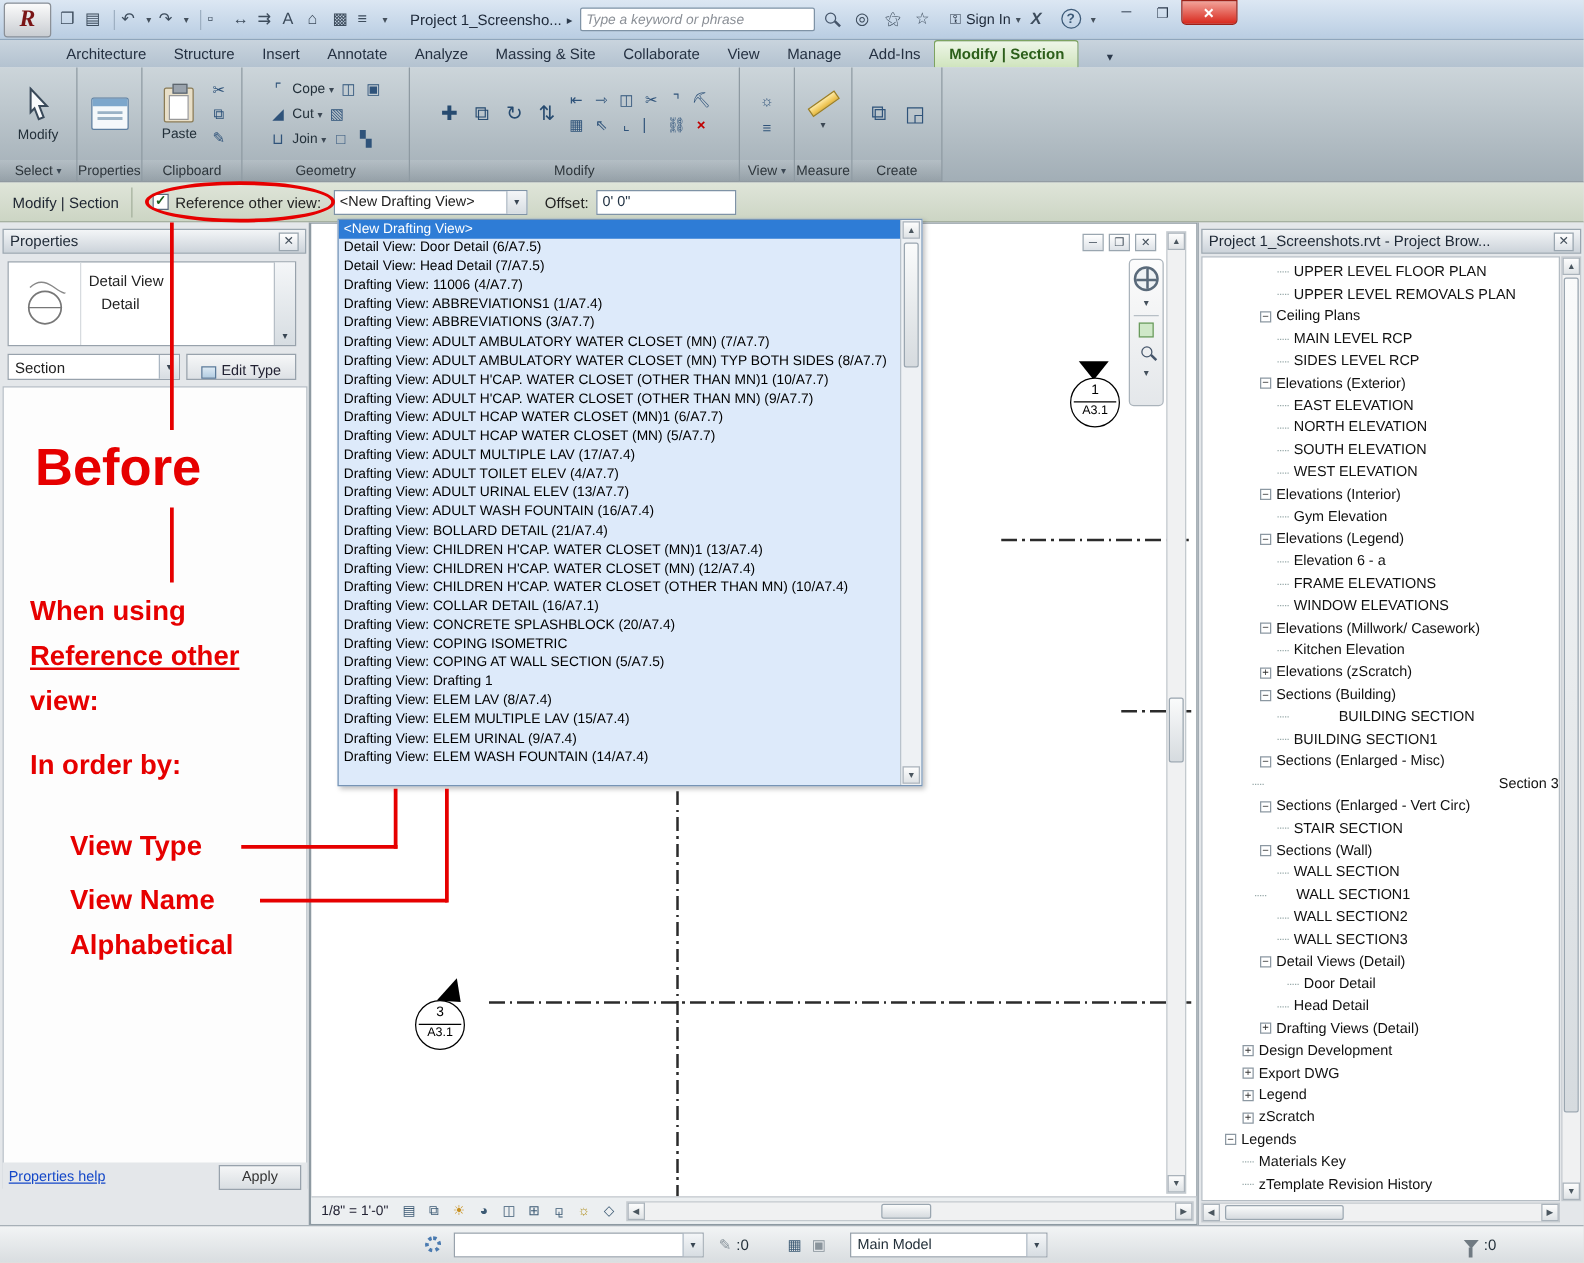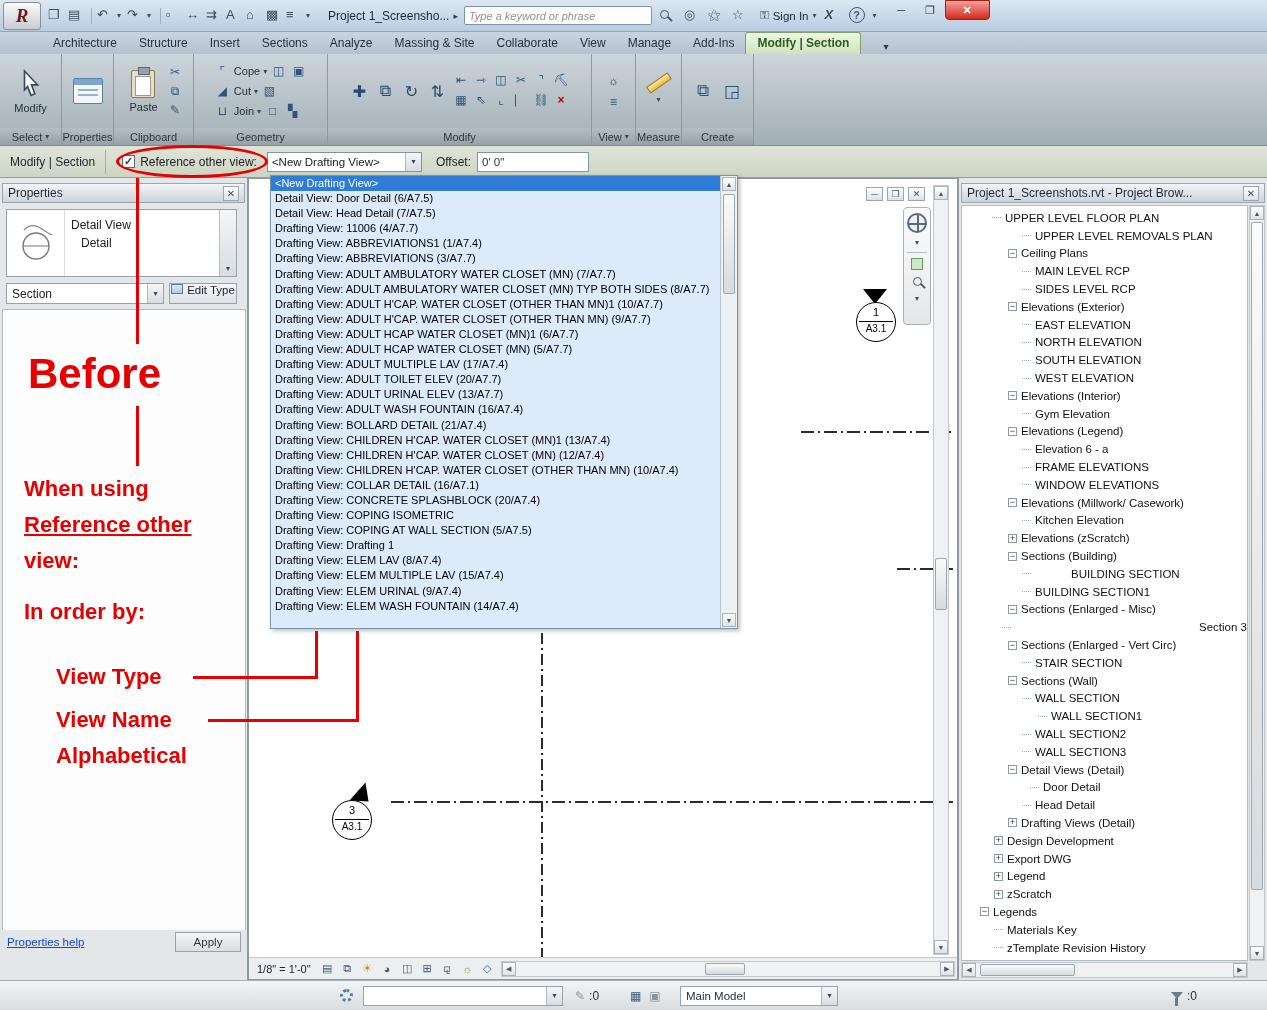--- a/index.html
+++ b/index.html
@@ -101,22 +101,22 @@
     font-size:10px; color:#44505c; border:1px solid #9aa6b0; background:linear-gradient(#fff,#dde2e7); }
   .type-selector { position:absolute; left:6px; top:31px; width:231px; height:68px; background:#fff; border:1px solid #98a2ac; display:flex; }
   .ts-img { width:58px; border-right:1px solid #d7dbdf; display:flex; align-items:center; justify-content:center; }
   .ts-text { flex:1; padding:8px 6px; font-size:12px; color:#222; }
   .ts-text .t2 { margin-top:4px; margin-left:10px; }
   .ts-arrow { width:17px; border-left:1px solid #b6bec6; background:linear-gradient(#f4f6f8,#d7dde2);
     display:flex; align-items:flex-end; justify-content:center; padding-bottom:3px; font-size:8px; color:#394653; }
   .filter-row { position:absolute; left:6px; top:105px; width:231px; height:21px; display:flex; gap:5px; }
   .filter-combo { flex:1; background:#fff; border:1px solid #98a2ac; display:flex; align-items:center; }
   .filter-combo .val { flex:1; padding:0 5px; font-size:12px; }
-  .edit-type { width:68px; background:linear-gradient(#f6f7f8,#dde1e5); border:1px solid #98a2ac;
-    display:flex; align-items:flex-start; justify-content:center; gap:4px; font-size:11.5px; color:#223; }
+  .edit-type { width:88px; background:linear-gradient(#f6f7f8,#dde1e5); border:1px solid #98a2ac;
+    display:flex; align-items:flex-end; justify-content:center; gap:4px; font-size:11.5px; color:#223; }
   .et-ico { width:12px; height:10px; border:1px solid #5a7a9a; background:linear-gradient(#dce9f4,#b3cde2); }
   .props-body { position:absolute; left:2px; top:131px; width:244px; height:642px; background:#fdfdfd; border:1px solid #b4bcc3; }
   .props-footer { position:absolute; left:2px; bottom:26px; width:244px; height:24px; display:flex; align-items:center;
     background:#e4e7ea; padding:0 5px; }
   .props-help { font-size:11.5px; color:#1347c8; text-decoration:underline; }
   .apply-btn { margin-left:auto; width:66px; height:20px; background:linear-gradient(#f5f6f7,#d9dee2);
     border:1px solid #98a2ac; font-size:11.5px; color:#333; display:flex; align-items:center; justify-content:center; }
 
   
   .drawing { position:absolute; left:248px; top:178px; width:710px; height:802px; background:#fff; border:1px solid #8e9aa2; }
@@ -244,21 +244,21 @@
       <span class="wbtn">─</span>
       <span class="wbtn">❐</span>
       <span class="wbtn closebtn">✕</span>
     </div>
   </div>
 
   <div class="tabbar">
   <div class="tab">Architecture</div>
       <div class="tab">Structure</div>
       <div class="tab">Insert</div>
-      <div class="tab">Sections</div>
+      <div class="tab">Annotate</div>
       <div class="tab">Analyze</div>
       <div class="tab">Massing &amp; Site</div>
       <div class="tab">Collaborate</div>
       <div class="tab">View</div>
       <div class="tab">Manage</div>
       <div class="tab">Add-Ins</div>
       <div class="tab active">Modify | Section</div>
       <div class="tab-extra">▾</div>
     </div>
 
@@ -511,21 +511,21 @@
       </div>
     </div>
   </div>
 
   <div class="browser">
     <div class="pal-header">
       <span style="overflow:hidden;white-space:nowrap;">Project 1_Screenshots.rvt - Project Brow...</span>
       <span class="pal-x">✕</span>
     </div>
     <div class="tree-wrap">
-        <div class="tree-row" style="padding-left: 30px;">
+        <div class="tree-row" style="padding-left: 60px;">
           <span class="leaf-dash"></span>
           <span>UPPER LEVEL FLOOR PLAN</span>
         </div>
         <div class="tree-row" style="padding-left: 60px;">
           <span class="leaf-dash"></span>
           <span>UPPER LEVEL REMOVALS PLAN</span>
         </div>
         <div class="tree-row" style="padding-left: 46px;">
           <span class="expand-box">−</span>
           <span>Ceiling Plans</span>
@@ -623,21 +623,21 @@
           <span>STAIR SECTION</span>
         </div>
         <div class="tree-row" style="padding-left: 46px;">
           <span class="expand-box">−</span>
           <span>Sections (Wall)</span>
         </div>
         <div class="tree-row" style="padding-left: 60px;">
           <span class="leaf-dash"></span>
           <span>WALL SECTION</span>
         </div>
-        <div class="tree-row" style="padding-left: 76px;">
+        <div class="tree-row" style="padding-left: 42px; gap: 20px;">
           <span class="leaf-dash"></span>
           <span>WALL SECTION1</span>
         </div>
         <div class="tree-row" style="padding-left: 60px;">
           <span class="leaf-dash"></span>
           <span>WALL SECTION2</span>
         </div>
         <div class="tree-row" style="padding-left: 60px;">
           <span class="leaf-dash"></span>
           <span>WALL SECTION3</span>
@@ -738,21 +738,21 @@
         <div class="vl-item">Drafting View: 11006 (4/A7.7)</div>
         <div class="vl-item">Drafting View: ABBREVIATIONS1 (1/A7.4)</div>
         <div class="vl-item">Drafting View: ABBREVIATIONS (3/A7.7)</div>
         <div class="vl-item">Drafting View: ADULT AMBULATORY WATER CLOSET (MN) (7/A7.7)</div>
         <div class="vl-item">Drafting View: ADULT AMBULATORY WATER CLOSET (MN) TYP BOTH SIDES (8/A7.7)</div>
         <div class="vl-item">Drafting View: ADULT H'CAP. WATER CLOSET (OTHER THAN MN)1 (10/A7.7)</div>
         <div class="vl-item">Drafting View: ADULT H'CAP. WATER CLOSET (OTHER THAN MN) (9/A7.7)</div>
         <div class="vl-item">Drafting View: ADULT HCAP WATER CLOSET (MN)1 (6/A7.7)</div>
         <div class="vl-item">Drafting View: ADULT HCAP WATER CLOSET (MN) (5/A7.7)</div>
         <div class="vl-item">Drafting View: ADULT MULTIPLE LAV (17/A7.4)</div>
-        <div class="vl-item">Drafting View: ADULT TOILET ELEV (20/A7.7)</div>
+        <div class="vl-item">Drafting View: ADULT TOILET ELEV (4/A7.7)</div>
         <div class="vl-item">Drafting View: ADULT URINAL ELEV (13/A7.7)</div>
         <div class="vl-item">Drafting View: ADULT WASH FOUNTAIN (16/A7.4)</div>
         <div class="vl-item">Drafting View: BOLLARD DETAIL (21/A7.4)</div>
         <div class="vl-item">Drafting View: CHILDREN H'CAP. WATER CLOSET (MN)1 (13/A7.4)</div>
         <div class="vl-item">Drafting View: CHILDREN H'CAP. WATER CLOSET (MN) (12/A7.4)</div>
         <div class="vl-item">Drafting View: CHILDREN H'CAP. WATER CLOSET (OTHER THAN MN) (10/A7.4)</div>
         <div class="vl-item">Drafting View: COLLAR DETAIL (16/A7.1)</div>
         <div class="vl-item">Drafting View: CONCRETE SPLASHBLOCK (20/A7.4)</div>
         <div class="vl-item">Drafting View: COPING  ISOMETRIC</div>
         <div class="vl-item">Drafting View: COPING AT WALL SECTION (5/A7.5)</div>

